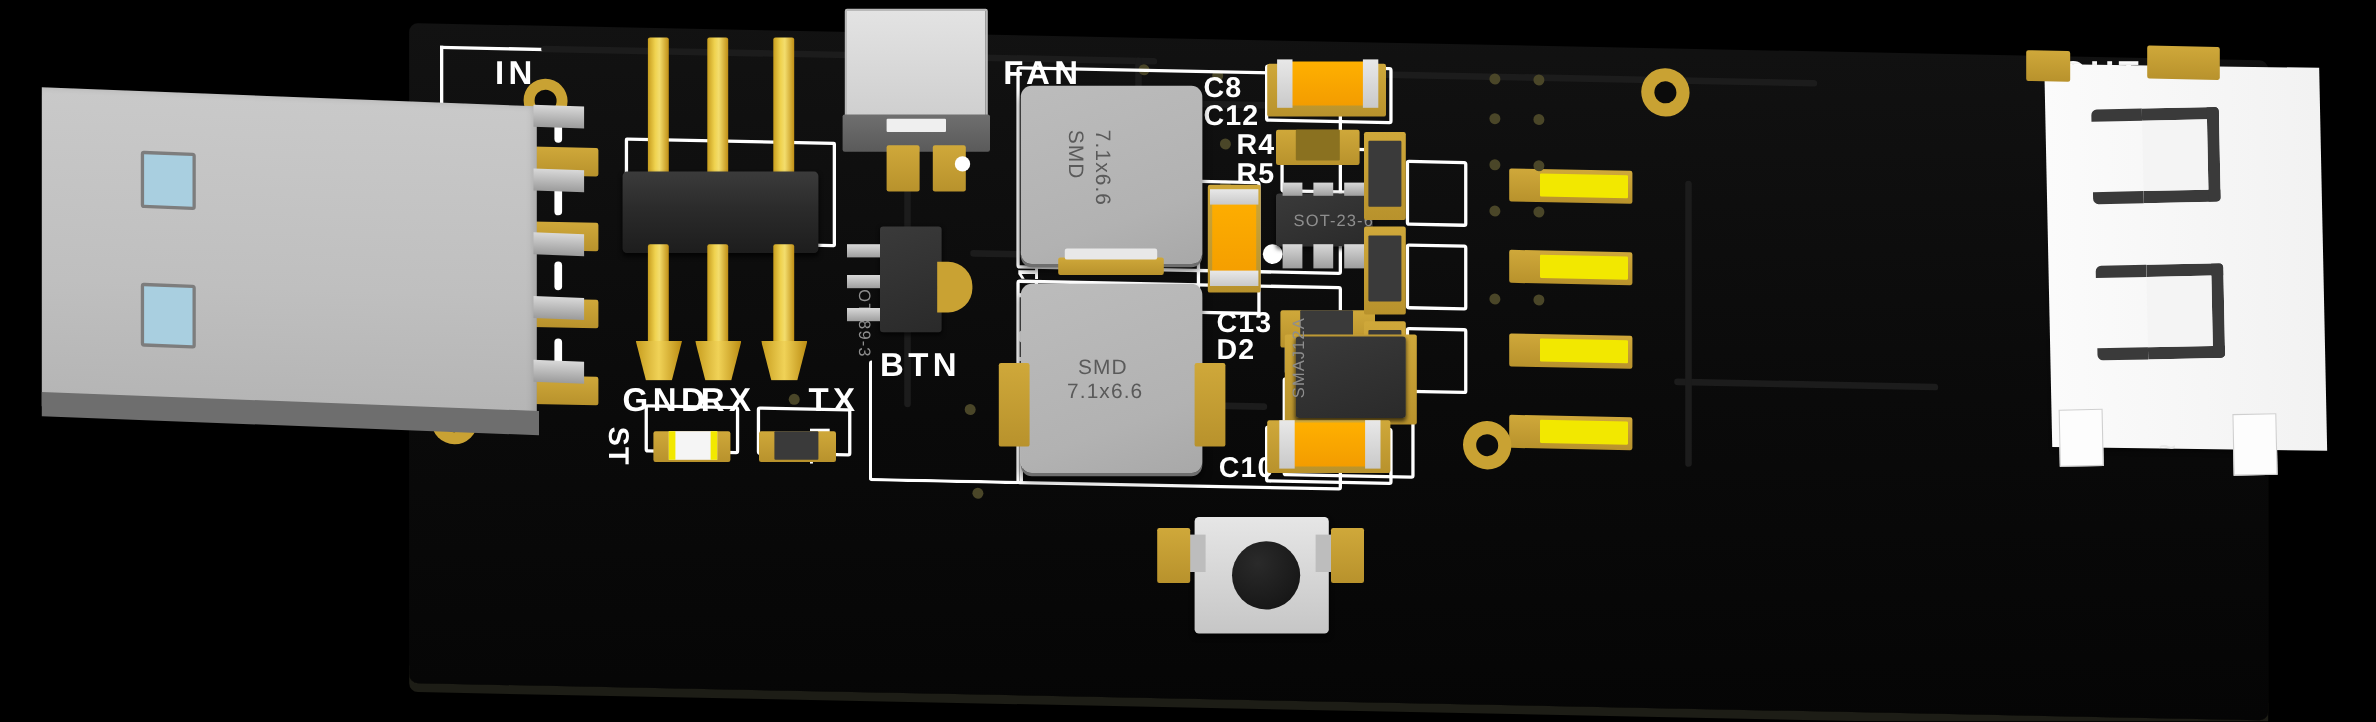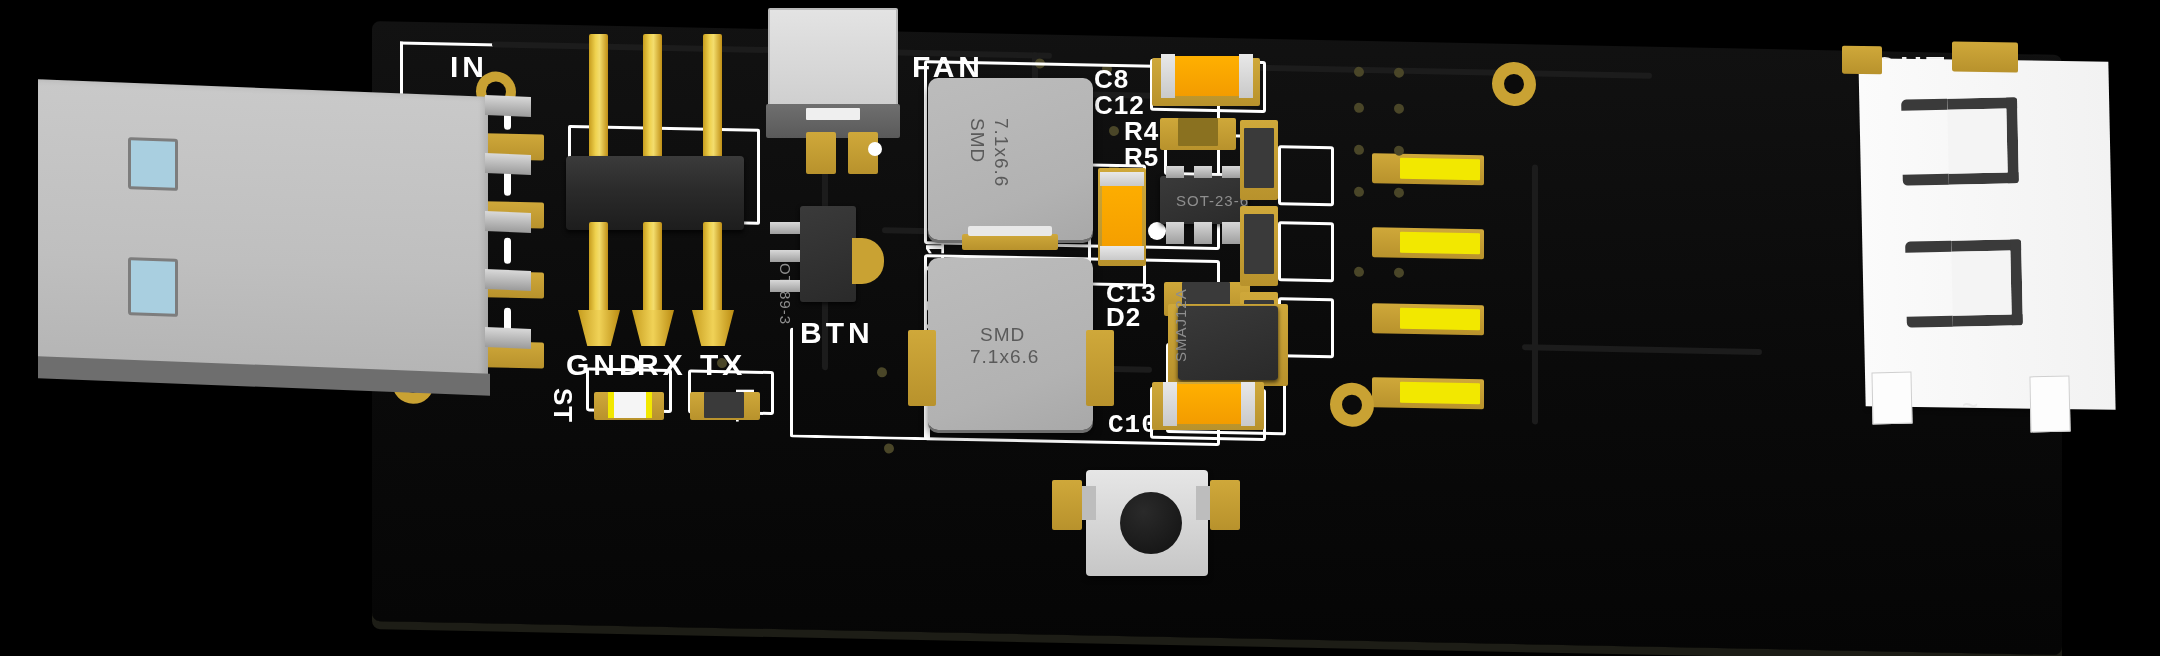--- a/index.html
+++ b/index.html
@@ -338,36 +338,36 @@
     <div style="position:absolute;left:958px;top:342px;width:44px;height:44px;border-radius:50%;background:#c9a233;"></div>
     <div style="position:absolute;left:970px;top:354px;width:20px;height:20px;border-radius:50%;background:#0b0b0b;"></div>
   </div>
 
   <div class="lbl big" style="left:450px;top:50px;">IN</div>
   <div class="lbl big" style="left:912px;top:50px;">FAN</div>
   <div class="lbl big" style="left:1873px;top:50px;">OUT</div>
 
   <div class="lbl big" style="left:566px;top:348px;">GND</div>
   <div class="lbl big" style="left:637px;top:348px;">RX</div>
-  <div class="lbl big" style="left:700px;top:348px;">TX</div>
+  <div class="lbl big" style="left:735px;top:348px;">TX</div>
   <div class="lbl big" style="left:800px;top:316px;">BTN</div>
 
   <div class="lbl med rot90" style="left:578px;top:388px;">ST</div>
   <div class="lbl med rot90" style="left:760px;top:388px;">R1</div>
 
   <div class="lbl med rot-90" style="left:920px;top:272px;">L1</div>
   <div class="lbl med rot-90" style="left:920px;top:330px;">L2</div>
 
   <div class="lbl med" style="left:1094px;top:64px;">C8</div>
   <div class="lbl med" style="left:1094px;top:90px;">C12</div>
   <div class="lbl med" style="left:1124px;top:116px;">R4</div>
   <div class="lbl med" style="left:1124px;top:142px;">R5</div>
   <div class="lbl med" style="left:1106px;top:278px;">C13</div>
   <div class="lbl med" style="left:1106px;top:302px;">D2</div>
-  <div class="lbl med" style="left:1108px;top:410px;font-family:Liberation Mono, monospace;">C10</div>
+  <div class="lbl med" style="left:1108px;top:410px;">C10</div>
   <div class="lbl med" style="left:1166px;top:278px;">R6</div>
   <div class="lbl med rot90" style="left:1236px;top:282px;">R3</div>
 
   <div id="usb-a"></div>
   <div id="usb-a-bottom"></div>
   <div class="usb-a-tab" style="left:128px;top:138px;width:50px;height:52px;transform:skewY(2.2deg);"></div>
   <div class="usb-a-tab" style="left:128px;top:258px;width:50px;height:58px;transform:skewY(2.2deg);"></div>
   <div class="usb-a-leg" style="left:485px;top:96px;width:46px;height:20px;"></div>
   <div class="usb-a-leg" style="left:485px;top:154px;width:46px;height:20px;"></div>
   <div class="usb-a-leg" style="left:485px;top:212px;width:46px;height:20px;"></div>

